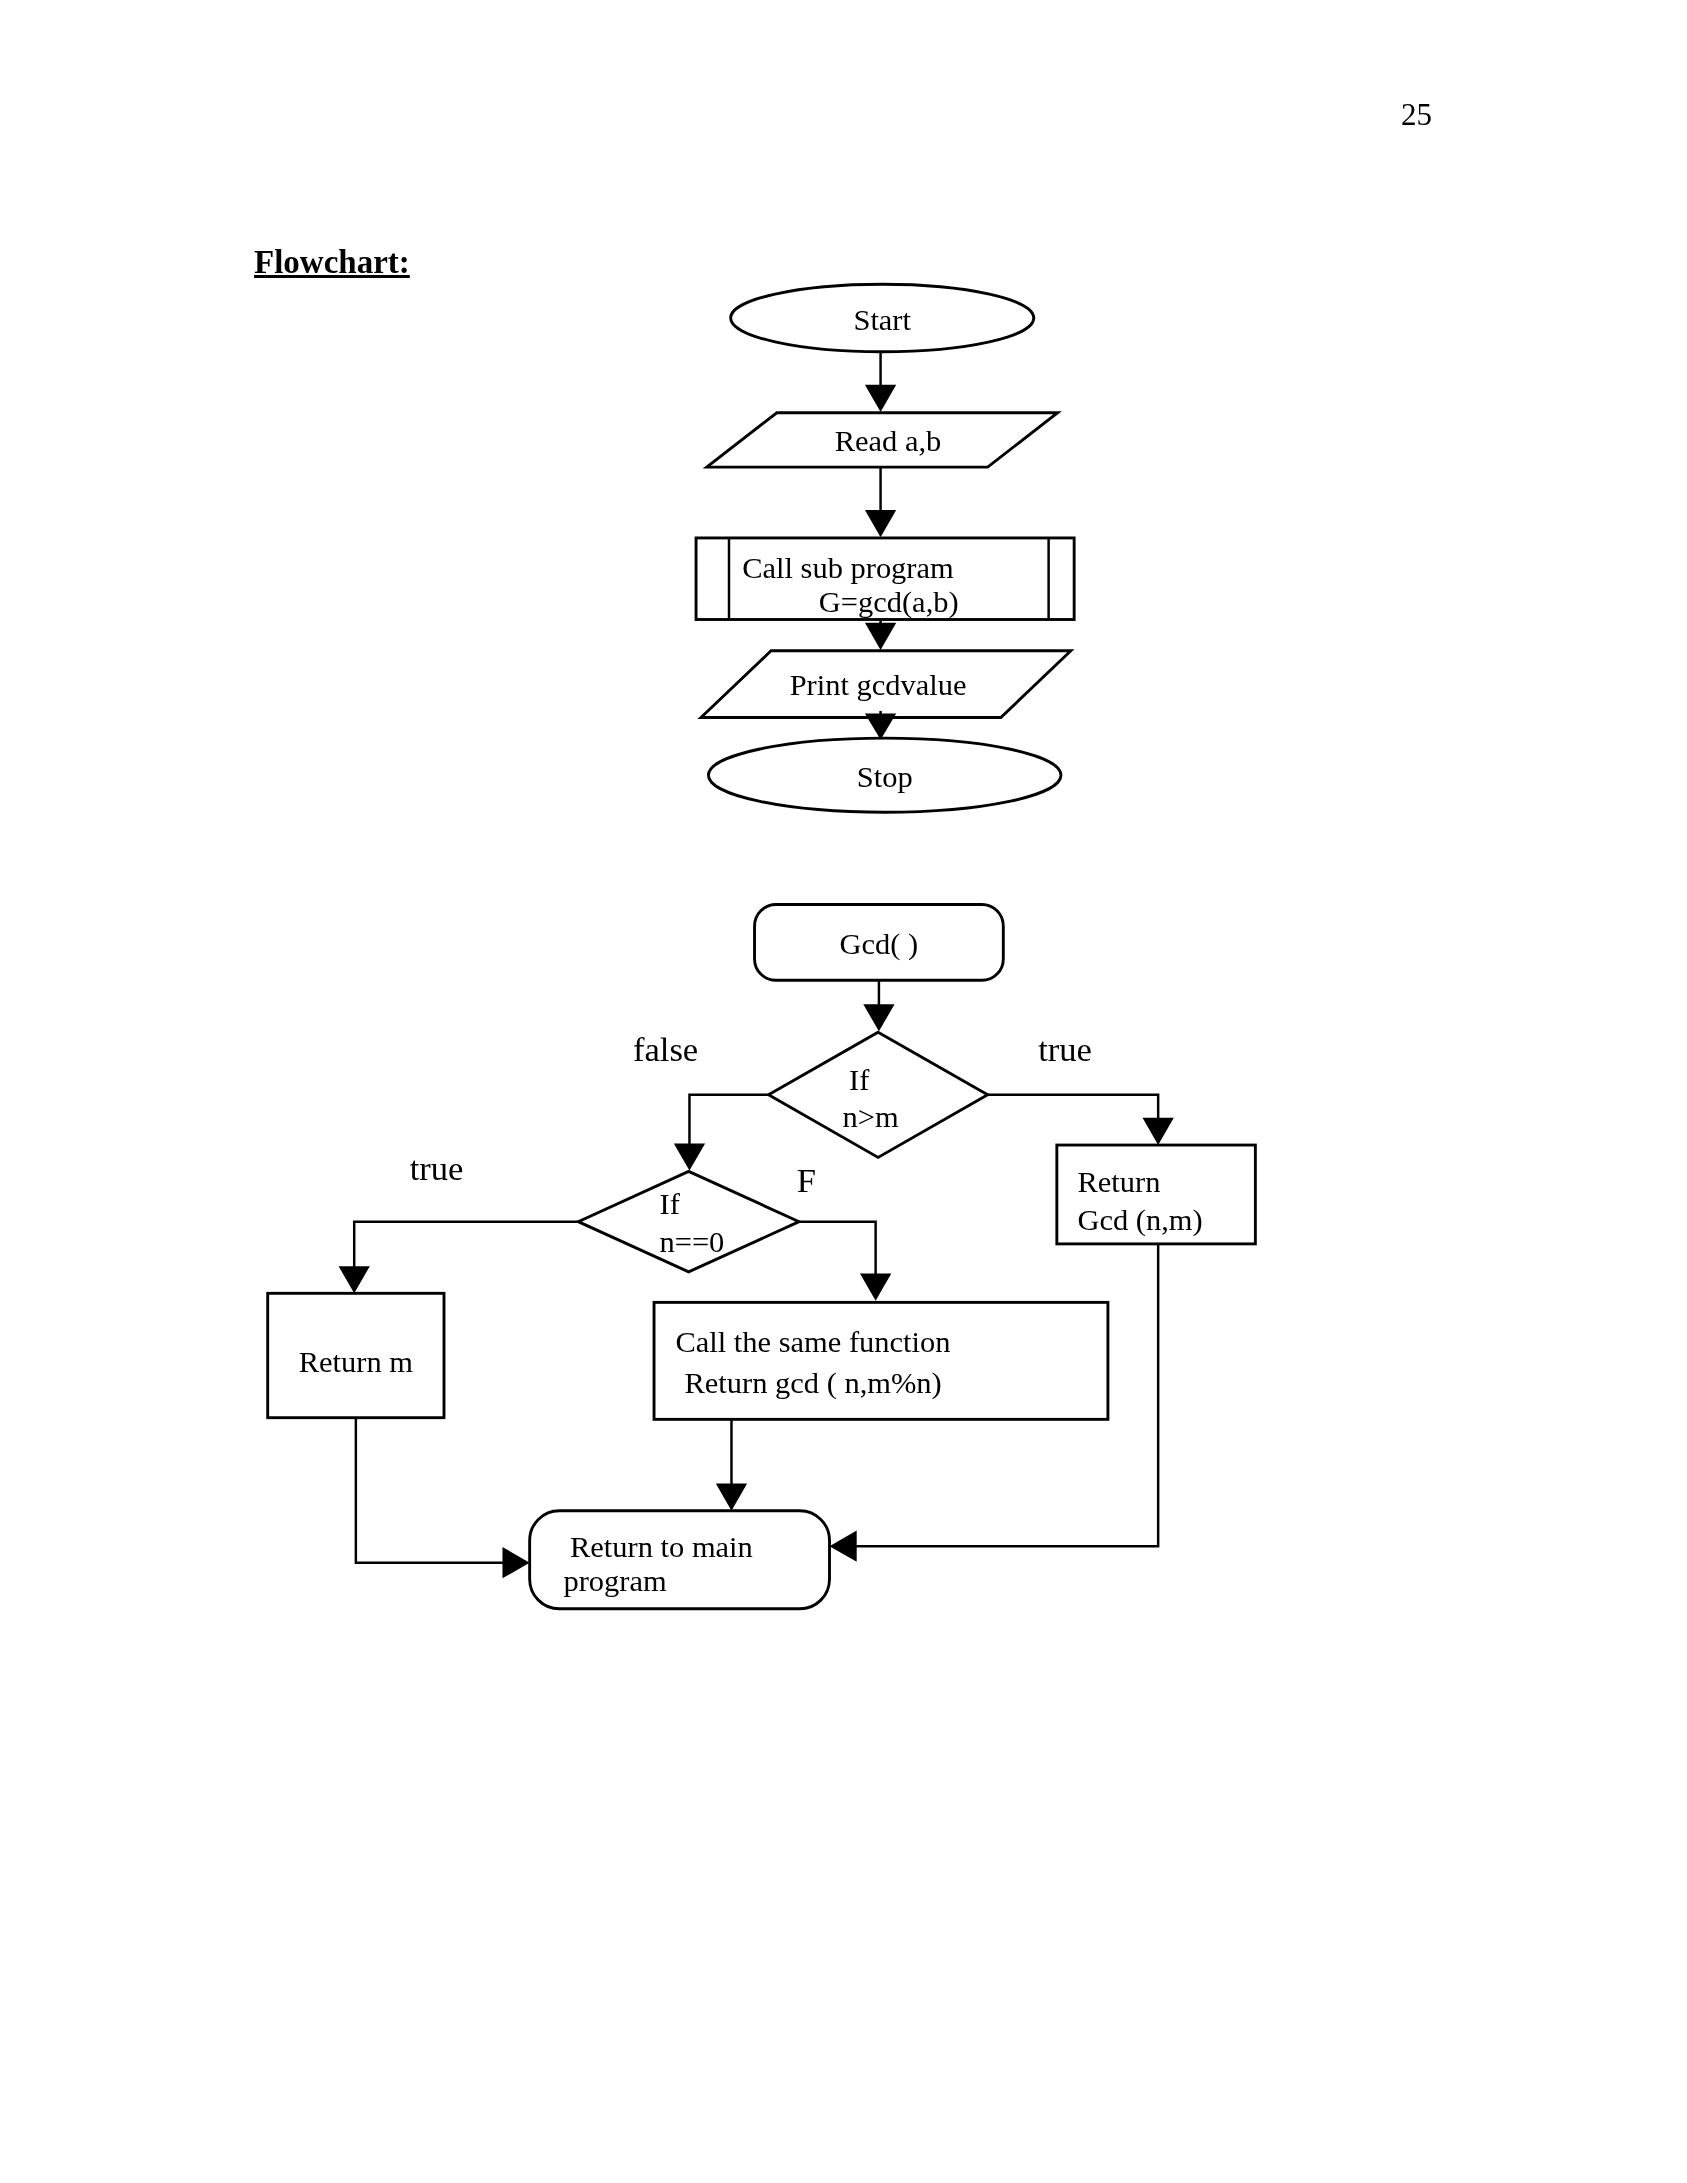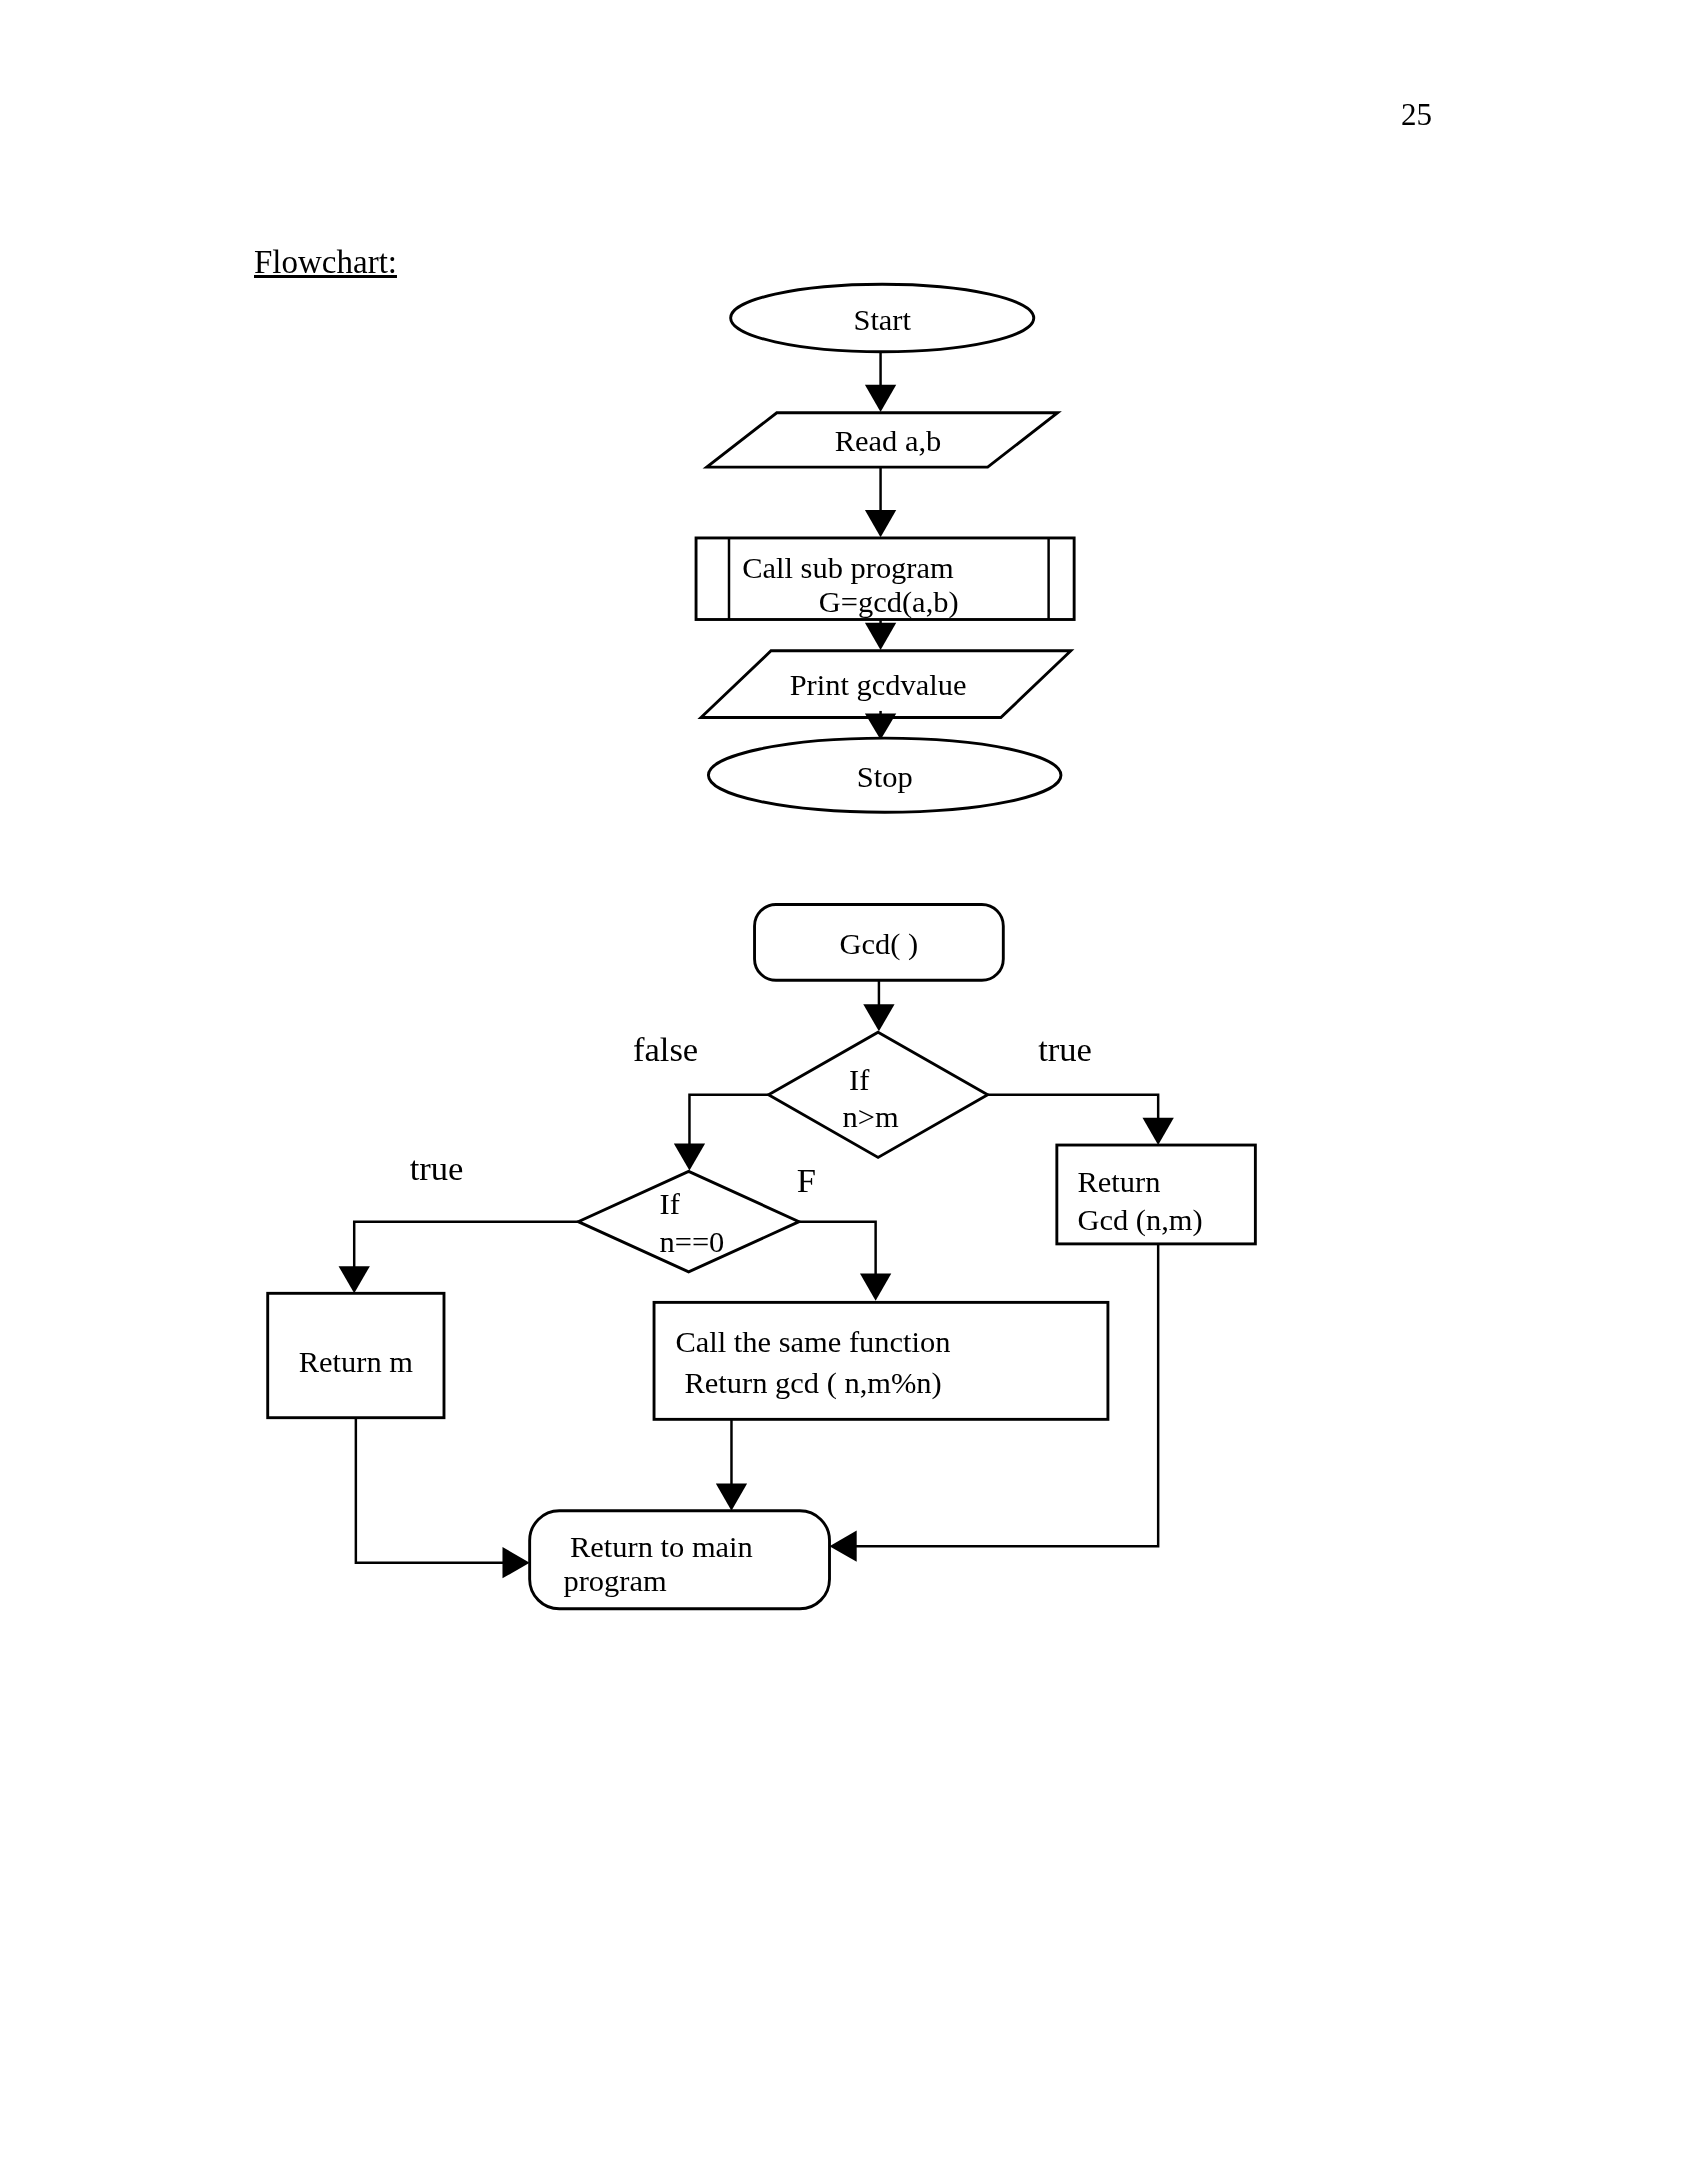--- a/index.html
+++ b/index.html
@@ -19,21 +19,21 @@
     top: 97px;
     font-size: 31px;
     color: #000;
   }
   .heading {
     position: absolute;
     left: 254px;
     top: 244px;
     margin: 0;
     font-size: 33px;
-    font-weight: normal;
+    font-weight: bold;
     text-decoration: underline;
     color: #000;
   }
   svg.diagram {
     position: absolute;
     left: 0;
     top: 0;
   }
   svg.diagram .shape {
     fill: #ffffff;

